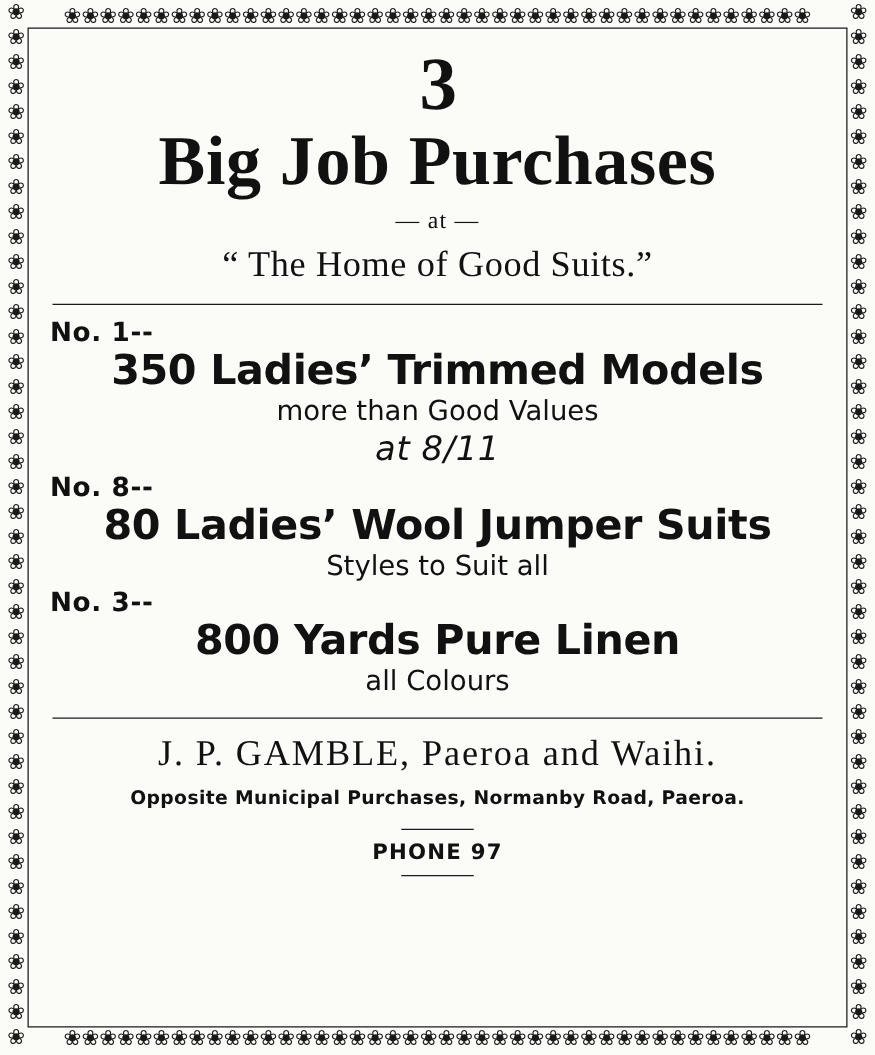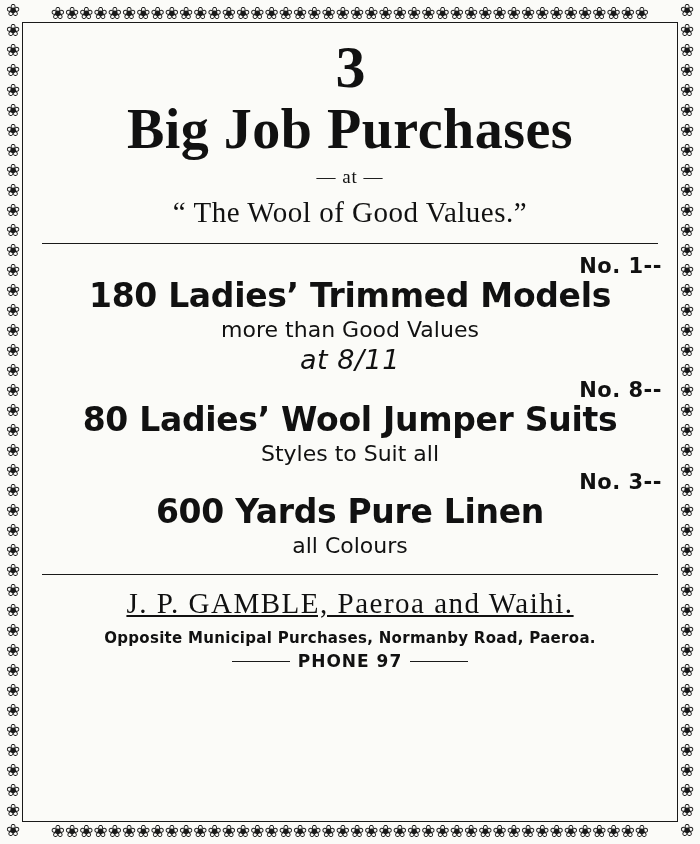--- a/index.html
+++ b/index.html
@@ -113,21 +113,21 @@
     border: none;
     border-top: 1.6px solid #1a1a1a;
     margin: 14px 4px 10px 4px;
   }
 
   .offer {
     text-align: center;
     margin-bottom: 2px;
   }
   .offer-no {
-    text-align: right;
+    text-align: left;
     font-family: "DejaVu Sans", sans-serif;
     font-weight: bold;
     font-size: 21px;
     letter-spacing: 0.5px;
     margin-left: 2px;
     margin-bottom: -2px;
   }
   .offer-title {
     font-family: "DejaVu Sans", sans-serif;
     font-weight: bold;
@@ -152,35 +152,35 @@
     border: none;
     border-top: 1.6px solid #1a1a1a;
     margin: 14px 4px 12px 4px;
   }
 
   .merchant {
     font-family: "Liberation Serif", serif;
     font-size: 29px;
     letter-spacing: 1.5px;
     margin-top: 2px;
-    text-decoration: underline;
   }
   .address {
     font-family: "DejaVu Sans", sans-serif;
     font-weight: bold;
     font-size: 15px;
     letter-spacing: 0.3px;
     margin-top: 9px;
   }
   .phone-row {
     display: flex;
     align-items: center;
     justify-content: center;
-    margin-top: 4px;
+    margin-top: 16px;
     gap: 8px;
+    flex-direction: column;
   }
   .phone-rule {
     height: 0;
     border-top: 1.4px solid #1a1a1a;
     width: 58px;
   }
   .phone {
     font-family: "DejaVu Sans", sans-serif;
     font-weight: bold;
     font-size: 17px;
@@ -197,40 +197,40 @@
   <div class="border-edge border-bottom">❀❀❀❀❀❀❀❀❀❀❀❀❀❀❀❀❀❀❀❀❀❀❀❀❀❀❀❀❀❀❀❀❀❀❀❀❀❀❀❀❀❀</div>
   <div class="border-edge border-left">❀❀❀❀❀❀❀❀❀❀❀❀❀❀❀❀❀❀❀❀❀❀❀❀❀❀❀❀❀❀❀❀❀❀❀❀❀❀❀❀❀❀</div>
   <div class="border-edge border-right">❀❀❀❀❀❀❀❀❀❀❀❀❀❀❀❀❀❀❀❀❀❀❀❀❀❀❀❀❀❀❀❀❀❀❀❀❀❀❀❀❀❀</div>
   <div class="inner-rule"></div>
 
   <div class="content">
 
     <div class="numeral">3</div>
     <div class="headline">Big Job Purchases</div>
     <div class="at-line">— at —</div>
-    <div class="tagline">“ The Wool of Good Values.”</div>
+    <div class="tagline">“ The Home of Good Suits.”</div>
 
     <hr class="divider">
 
     <div class="offer">
       <div class="offer-no">No. 1--</div>
-      <div class="offer-title">180 Ladies’ Trimmed Models</div>
+      <div class="offer-title">350 Ladies’ Trimmed Models</div>
       <div class="offer-sub">more than Good Values</div>
       <div class="offer-price">at  8/11</div>
     </div>
 
     <div class="offer">
       <div class="offer-no">No. 8--</div>
       <div class="offer-title">80 Ladies’ Wool Jumper Suits</div>
       <div class="offer-sub">Styles to Suit all</div>
     </div>
 
     <div class="offer">
       <div class="offer-no">No. 3--</div>
-      <div class="offer-title">600 Yards Pure Linen</div>
+      <div class="offer-title">800 Yards Pure Linen</div>
       <div class="offer-sub">all Colours</div>
     </div>
 
     <hr class="footer-divider">
 
     <div class="merchant">J. P. GAMBLE,  Paeroa and  Waihi.</div>
     <div class="address">Opposite  Municipal  Purchases,  Normanby  Road,  Paeroa.</div>
     <div class="phone-row">
       <span class="phone-rule"></span>
       <span class="phone">PHONE 97</span>

